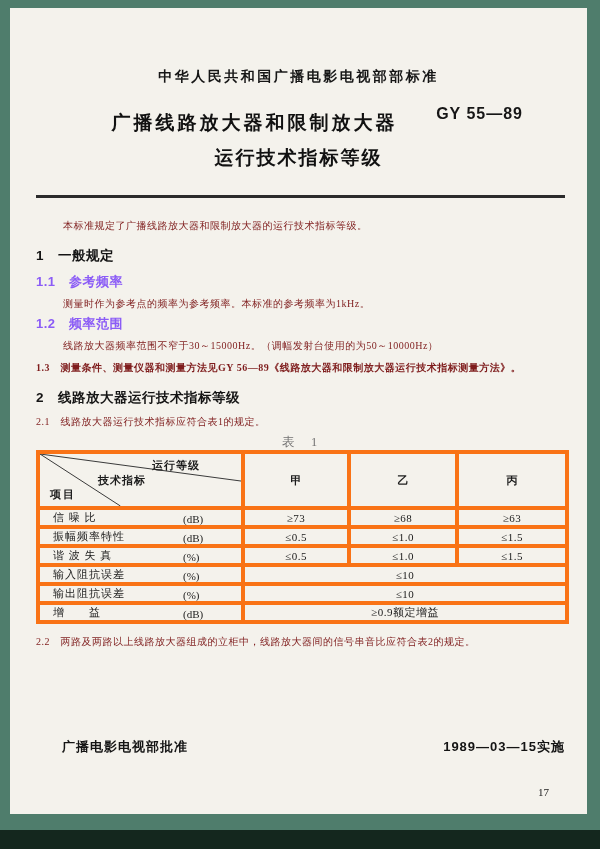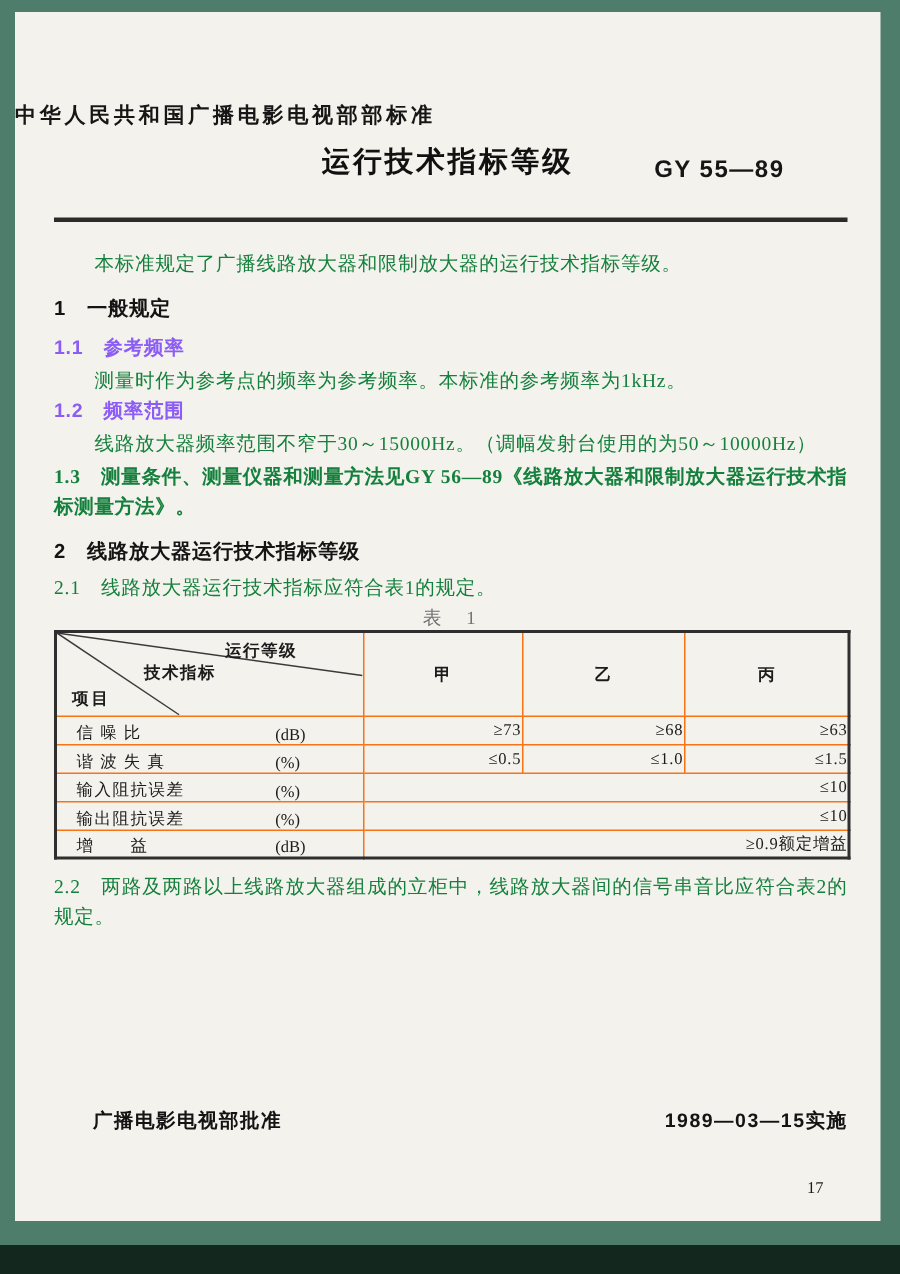--- a/index.html
+++ b/index.html
@@ -21,20 +21,21 @@
   }
   .page {
     position: absolute; left: 10px; top: 8px;
     width: 577px; height: 806px;
     background: var(--paper, #f4f2ec);
     color: var(--ink, #1d1d1d);
   }
   
   .ministry-line {
     margin-top: 60px;
+    text-align: center;
     font-family: "Liberation Sans", sans-serif;
     font-weight: bold;
     font-size: 14px;
     letter-spacing: 2.5px;
     color: #161616;
   }
   .standard-no {
     position: absolute; top: 97px; right: 64px;
     font-family: "Liberation Sans", sans-serif;
     font-weight: bold;
@@ -62,24 +63,24 @@
     color: #111;
   }
   .rule {
     margin: 24px 22px 0 26px;
     height: 3px;
     background: #2b2b2b;
   }
   
   .content { padding: 0 22px 0 26px; }
   .para {
-    font-size: 13px;
+    font-size: 10px;
     line-height: 20px;
     letter-spacing: 0.5px;
-    color: #15803d;
+    color: #7f1d1d;
     text-align: justify;
   }
   .indent { text-indent: 27px; }
   .heading {
     font-family: "Liberation Sans", sans-serif;
     font-weight: bold;
     font-size: 13.5px;
     color: #141414;
   }
   .subheading {
@@ -104,21 +105,21 @@
     letter-spacing: 2px;
     color: #737373;
   }
   table.spec-table {
     width: 100%;
     border-collapse: collapse;
     table-layout: fixed;
     border: 2px solid #2f2f2f;
   }
   .spec-table th, .spec-table td {
-    border: 1px solid #f97316;
+    border: 4px solid #f97316;
     font-size: 11px;
     color: #1b1b1b;
     vertical-align: middle;
   }
   .spec-table thead th { height: 56px; }
   .spec-table tbody td { height: 19px; padding: 0; }
   .corner-cell { position: relative; padding: 0; }
   .diag-svg { position: absolute; left: 0; top: 0; width: 100%; height: 100%; }
   .diag-svg line { stroke: #3a3a3a; stroke-width: 1; }
   .corner-top    { position: absolute; top: 4px; left: 112px; font-size: 11px; letter-spacing: 1px; }
@@ -127,21 +128,21 @@
   .grade-header {
     text-align: center;
     font-weight: bold;
     font-size: 12.5px;
     font-family: "Liberation Sans", sans-serif;
   }
   .name-cell { padding: 0; }
   .name-wrap { display: flex; align-items: flex-end; height: 100%; }
   .rname { flex: 1; padding-left: 13px; letter-spacing: 1px; white-space: pre; }
   .runit { width: 58px; text-align: left; }
-  .val-cell { text-align: right; letter-spacing: 0.5px; margin-top: 13px; }
+  .val-cell { text-align: center; letter-spacing: 0.5px; margin-top: 13px; }
   
   .doc-footer {
     position: absolute;
     left: 0; top: 730px;
     width: 100%;
     padding: 0 22px 0 52px;
     display: flex;
     justify-content: space-between;
     font-family: "Liberation Sans", sans-serif;
     font-weight: bold;
@@ -157,20 +158,21 @@
   }
 </style>
 </head>
 <body>
 
 <div class="scan-frame">
   <div class="page">
 
     <div class="standard-no">GY 55—89</div>
     <div class="ministry-line">中华人民共和国广播电影电视部部标准</div>
+    <div class="doc-title-1">广播线路放大器和限制放大器</div>
     <div class="doc-title-2">运行技术指标等级</div>
     <div class="rule"></div>
 
     <div class="content">
       <p class="para indent mt18">本标准规定了广播线路放大器和限制放大器的运行技术指标等级。</p>
 
       <p class="para heading mt10">1　一般规定</p>
       <p class="para subheading mt6">1.1　参考频率</p>
       <p class="para indent mt2">测量时作为参考点的频率为参考频率。本标准的参考频率为1kHz。</p>
       <p class="para subheading">1.2　频率范围</p>
@@ -213,20 +215,31 @@
               <span class="runit">(dB)</span>
             </div>
               </td>
             <td class="val-cell">≥73</td>
             <td class="val-cell">≥68</td>
             <td class="val-cell">≥63</td>
           </tr>
           <tr>
             <td class="name-cell">
                 <div class="name-wrap">
+              <span class="rname">振幅频率特性</span>
+              <span class="runit">(dB)</span>
+            </div>
+              </td>
+            <td class="val-cell">≤0.5</td>
+            <td class="val-cell">≤1.0</td>
+            <td class="val-cell">≤1.5</td>
+          </tr>
+          <tr>
+            <td class="name-cell">
+                <div class="name-wrap">
               <span class="rname">谐 波 失 真</span>
               <span class="runit">(%)</span>
             </div>
               </td>
             <td class="val-cell">≤0.5</td>
             <td class="val-cell">≤1.0</td>
             <td class="val-cell">≤1.5</td>
           </tr>
           <tr>
             <td class="name-cell">

